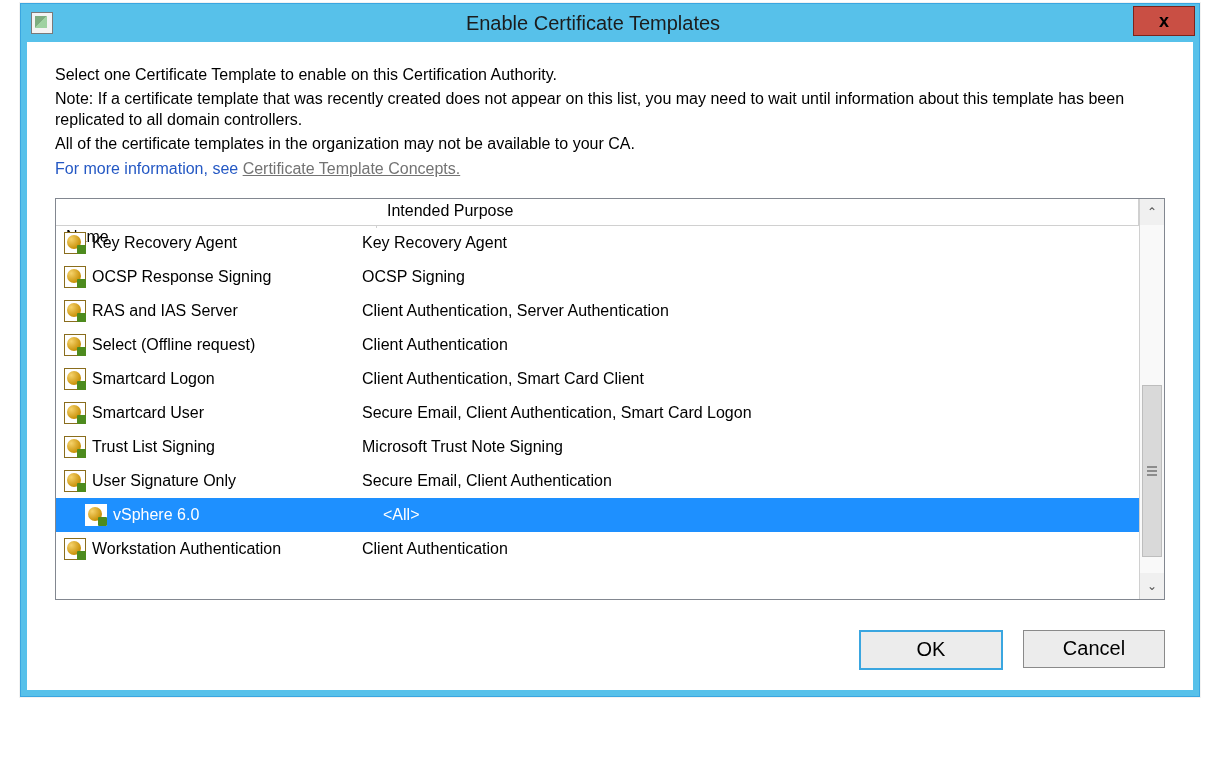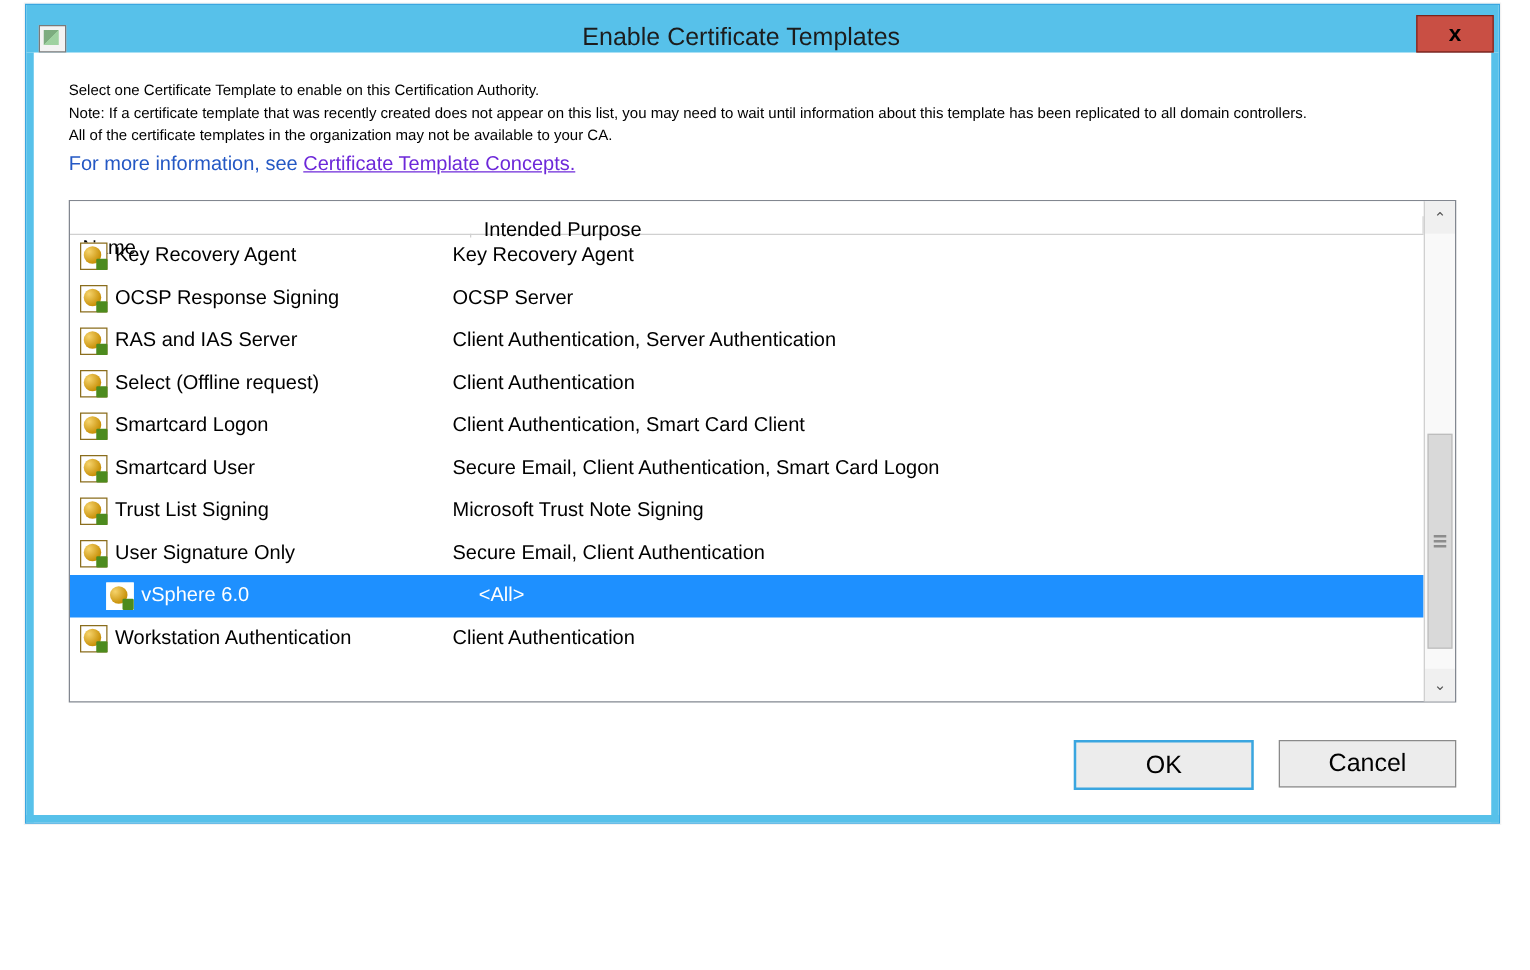--- a/index.html
+++ b/index.html
@@ -8,21 +8,21 @@
     width:1178px;
     margin:3px 0 0 20px;
     border:1px solid #3aa6e0;
     box-shadow:0 0 0 1px rgba(0,0,0,.05);
     background:#fff;
   }
   .titlebar{
     height:38px;
     background:#57c1ea;
     display:flex;
-    align-items:flex-end;
+    align-items:center;
     position:relative;
   }
   .titlebar .sys-icon{
     width:20px;height:20px;margin-left:10px;
     background:#f3f3f3;border:1px solid #7a7a7a;position:relative;
   }
   .titlebar .sys-icon::after{
     content:"";position:absolute;left:3px;top:3px;width:12px;height:12px;
     background:linear-gradient(135deg,#2e7d32 50%,#66bb6a 50%);
     opacity:.6;
@@ -33,39 +33,39 @@
   .titlebar .close{
     width:60px;height:28px;margin-right:4px;margin-top:-4px;
     background:#c94f44;border:1px solid #7b241c;
     display:flex;align-items:center;justify-content:center;
     font-weight:bold;font-size:18px;color:#000;cursor:pointer;
   }
   .body{
     border:6px solid #57c1ea;border-top:none;
     padding:22px 28px 20px 28px;
   }
-  .intro p{margin:0 0 2px 0;line-height:1.35;font-size:12px;}
+  .intro p{margin:0 0 2px 0;line-height:1.35;font-size:16px;}
   .intro .info-line{color:#2458c4;font-size:16px;margin-top:4px;}
-  .intro .info-line a{color:#6d28d9;text-decoration:underline;cursor:pointer;}
+  .intro .info-line a{color:#737373;text-decoration:underline;cursor:pointer;}
   .listbox{
     margin-top:18px;
     border:1px solid #828790;
     height:400px;
     display:flex;
   }
   .list-main{flex:1;display:flex;flex-direction:column;}
   .list-header{
     display:flex;height:26px;border-bottom:1px solid #d0d0d0;
     background:#ffffff;
   }
   .list-header .col{
     border-right:1px solid #d0d0d0;padding:3px 10px 0 10px;font-size:16px;
   }
   .col-name{width:300px;margin-top:26px;}
-  .col-purpose{flex:1;margin-top:12px;}
+  .col-purpose{flex:1;}
   .rows{flex:1;overflow:hidden;}
   .row{
     display:flex;align-items:center;height:34px;
     font-size:16px;cursor:default;justify-content:flex-end;
   }
   .row .cert-icon{
     width:20px;height:20px;margin:0 6px 0 8px;flex:0 0 20px;
     border:1px solid #8a6d1d;background:#fff;position:relative;
   }
   .row .cert-icon::before{
@@ -128,21 +128,21 @@
         </div>
         <div class="rows" id="rows">
             <div class="row">
               <span class="cert-icon"></span>
               <span class="c-name">Key Recovery Agent</span>
               <span class="c-purpose">Key Recovery Agent</span>
             </div>
             <div class="row">
               <span class="cert-icon"></span>
               <span class="c-name">OCSP Response Signing</span>
-              <span class="c-purpose">OCSP Server</span>
+              <span class="c-purpose">OCSP Signing</span>
             </div>
             <div class="row">
               <span class="cert-icon"></span>
               <span class="c-name">RAS and IAS Server</span>
               <span class="c-purpose">Client Authentication, Server Authentication</span>
             </div>
             <div class="row">
               <span class="cert-icon"></span>
               <span class="c-name">Select (Offline request)</span>
               <span class="c-purpose">Client Authentication</span>

